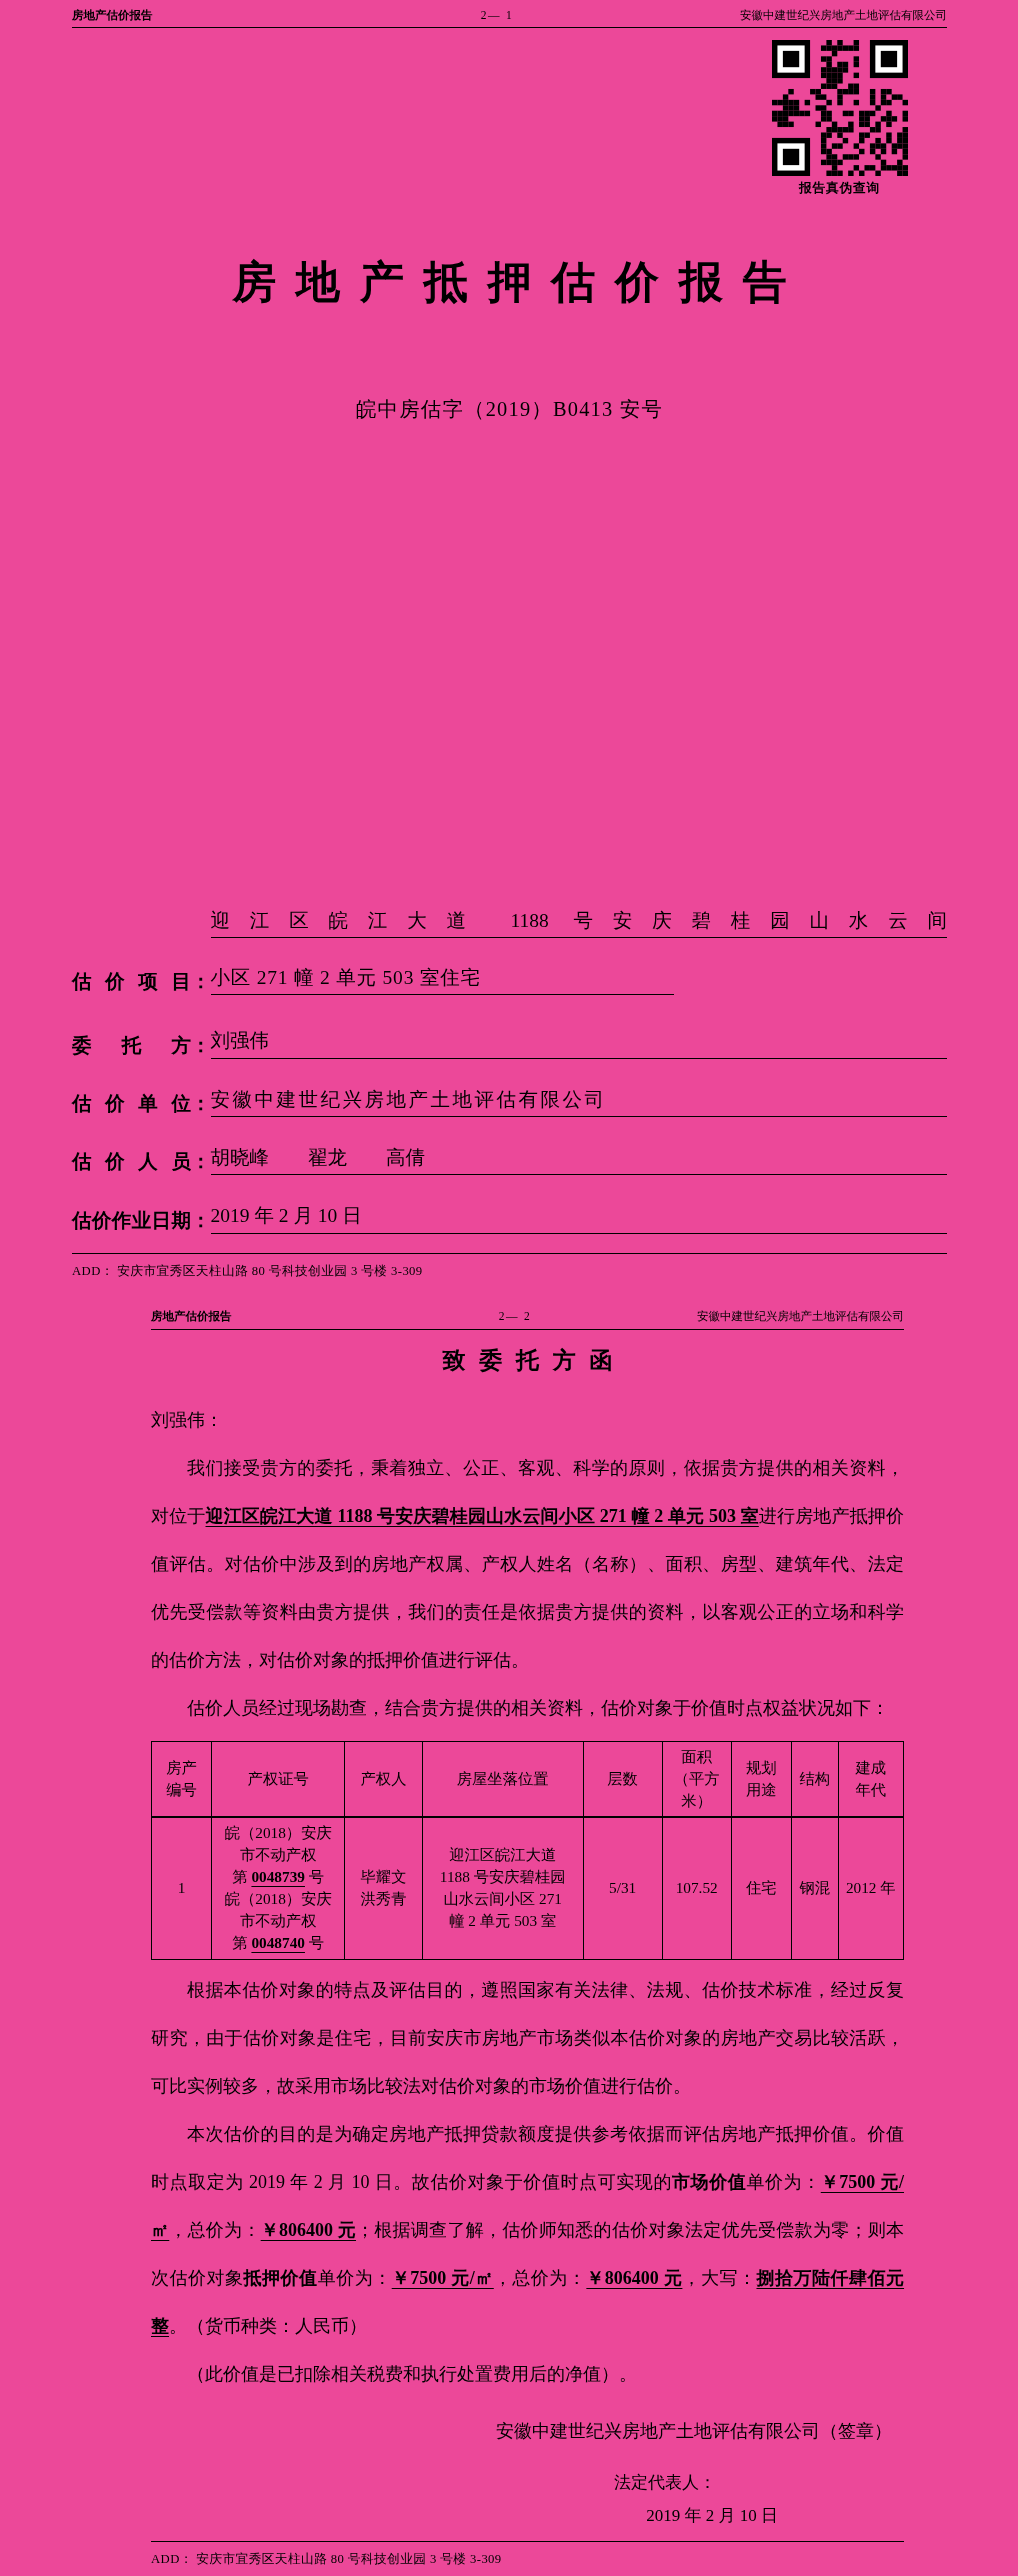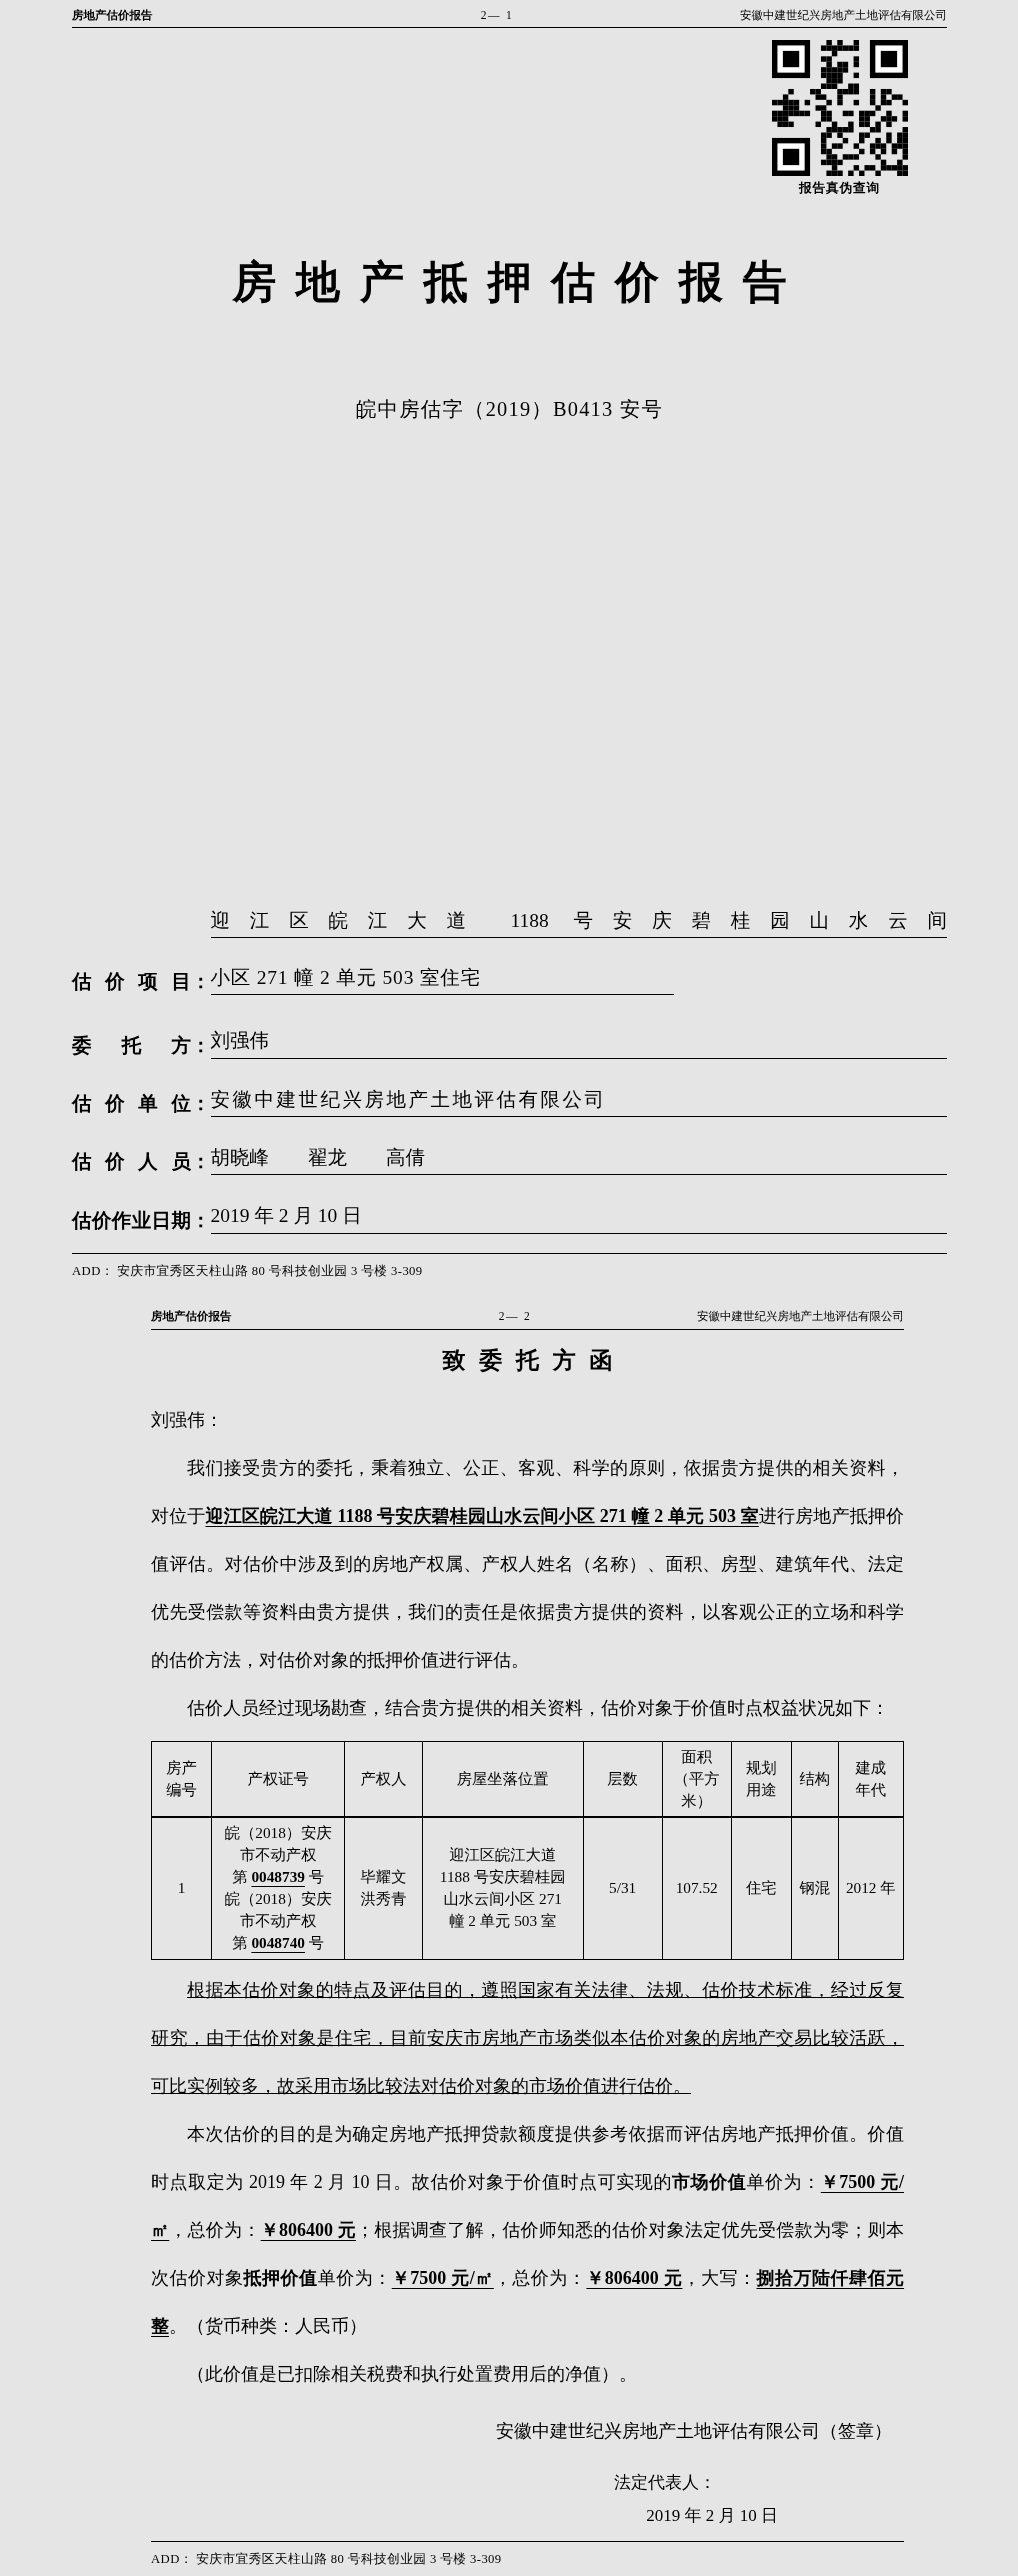--- a/index.html
+++ b/index.html
@@ -1,17 +1,17 @@
 <!DOCTYPE html>
 <html style="font-size:13.6px"><head>
 <meta charset="utf-8">
 <style>
   html,body{margin:0;padding:0;background:#fff;}
   body{font-family:"Liberation Serif","DejaVu Serif",serif;color:#000;}
-  .sheet{position:relative;width:1019px;height:2576px;background:#e5e5e5;overflow:hidden;margin:0 auto;}
+  .sheet{position:relative;width:1019px;height:2576px;background:#ec4899;overflow:hidden;margin:0 auto;}
 
   
   .pg-header{display:flex;align-items:baseline;border-bottom:1.7px solid #000;padding:7.6px 0 4.2px;font-size:11.5px;}
   .pg-header .h-left{width:255px;font-weight:bold;}
   .pg-header .h-center{flex:1;text-align:center;letter-spacing:1.7px;}
   .pg-header .h-right{width:280px;text-align:right;}
   .pg-footer{border-top:1.7px solid #000;padding-top:9.3px;font-size:12.7px;letter-spacing:0.4px;}
 
   
   .page1{padding:0 72px;}
@@ -373,21 +373,21 @@
 幢 2 单元 503 室</td>
           <td>5/31</td>
           <td>107.52</td>
           <td>住宅</td>
           <td>钢混</td>
           <td>2012 年</td>
         </tr>
       </tbody>
         </table>
 
-      <p class="para" style="margin-top:6.8px;text-decoration:underline;">根据本估价对象的特点及评估目的，遵照国家有关法律、法规、估价技术标准，经过反复研究，由于估价对象是住宅，目前安庆市房地产市场类似本估价对象的房地产交易比较活跃，可比实例较多，故采用市场比较法对估价对象的市场价值进行估价。</p>
+      <p class="para" style="margin-top:6.8px;">根据本估价对象的特点及评估目的，遵照国家有关法律、法规、估价技术标准，经过反复研究，由于估价对象是住宅，目前安庆市房地产市场类似本估价对象的房地产交易比较活跃，可比实例较多，故采用市场比较法对估价对象的市场价值进行估价。</p>
       <p class="para"><span>本次估价的目的是为确定房地产抵押贷款额度提供参考依据而评估房地产抵押价值。价值时点取定为 2019 年 2 月 10 日。故估价对象于价值时点可实现的</span><span class="b">市场价值</span><span>单价为：</span><span class="b u">￥7500 元/㎡</span><span>，总价为：</span><span class="b u">￥806400 元</span><span>；根据调查了解，估价师知悉的估价对象法定优先受偿款为零；则本次估价对象</span><span class="b">抵押价值</span><span>单价为：</span><span class="b u">￥7500 元/㎡</span><span>，总价为：</span><span class="b u">￥806400 元</span><span>，大写：</span><span class="b u">捌拾万陆仟肆佰元整</span><span>。（货币种类：人民币）</span></p>
       <p class="para">（此价值是已扣除相关税费和执行处置费用后的净值）。</p>
     </div>
 
     <div class="sig-company">安徽中建世纪兴房地产土地评估有限公司（签章）</div>
     <div class="sig-rep">法定代表人：</div>
     <div class="sig-date">2019 年 2 月 10 日</div>
 
   </section>
 

